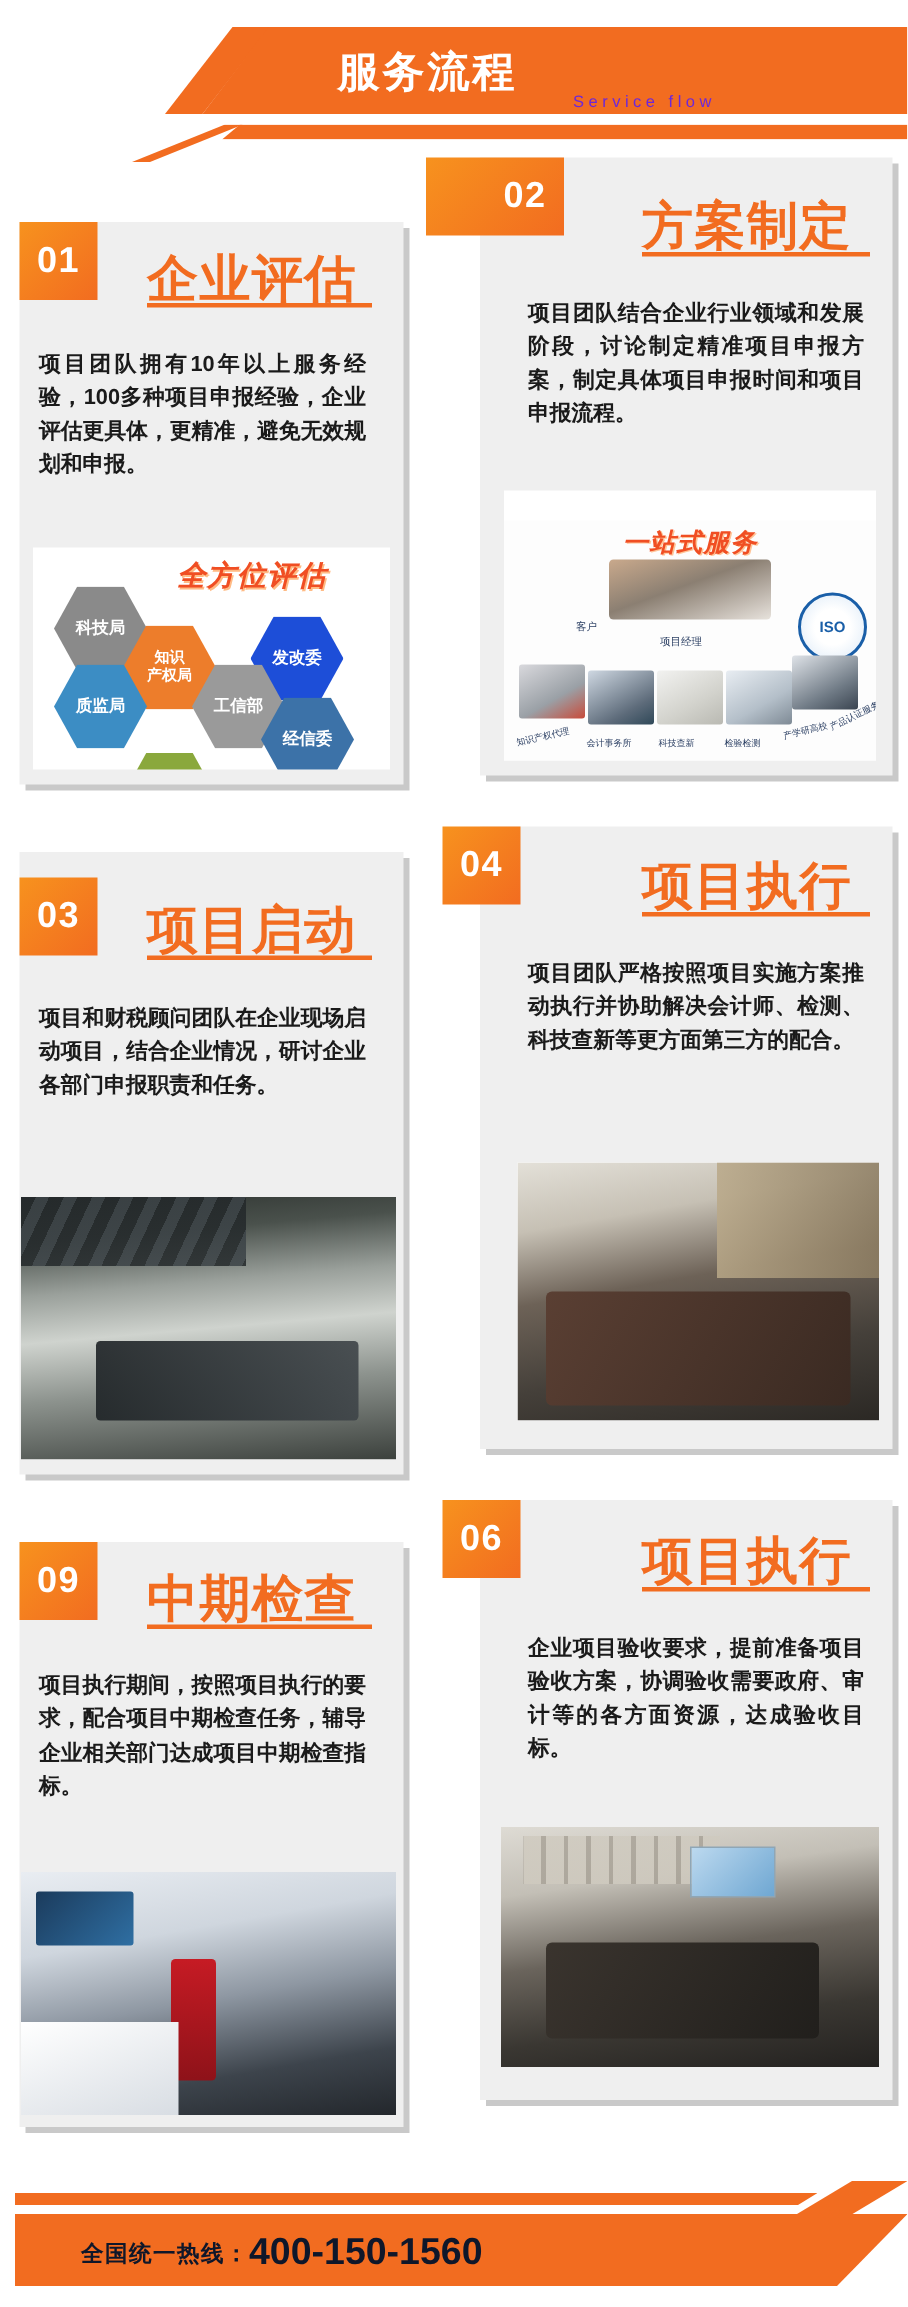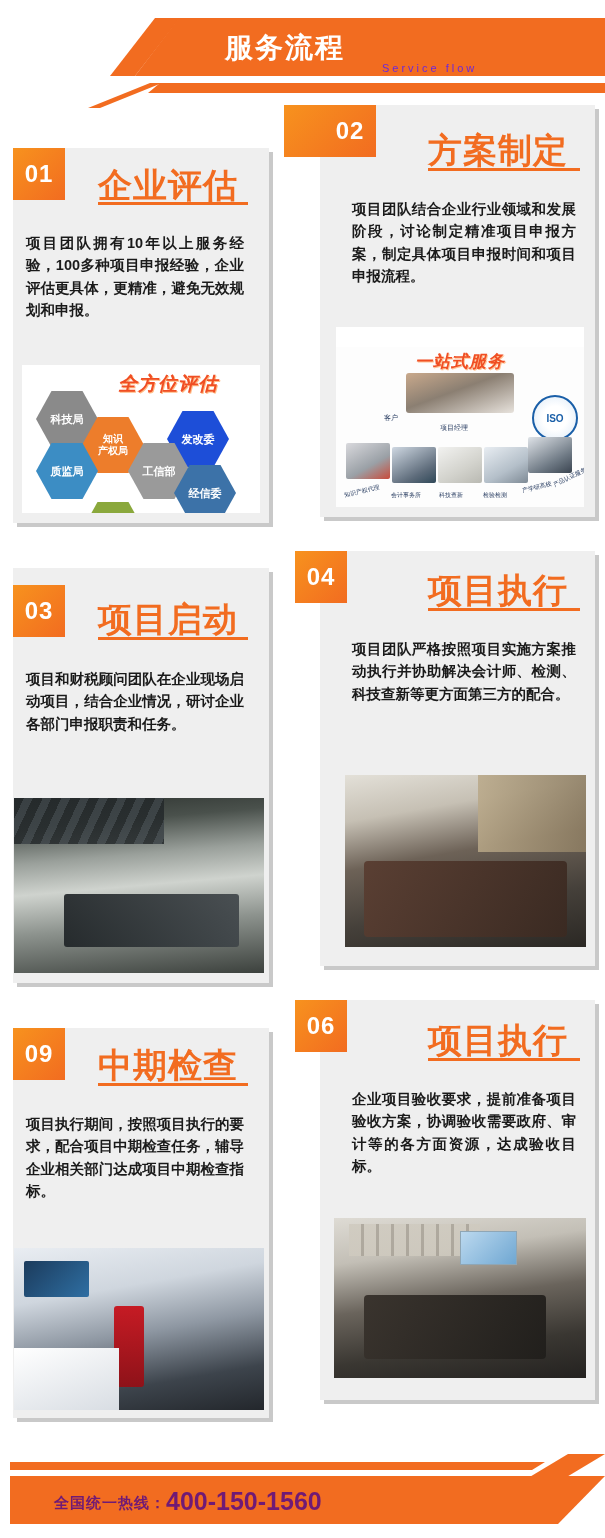--- a/index.html
+++ b/index.html
@@ -117,21 +117,21 @@
     background:#F26C20;
     clip-path:polygon(40px 0, 77px 0, 37px 24px, 0 24px);
   }
   .ft-bar{
     position:absolute;left:10px;top:58px;width:595px;height:48px;
     background:#F26C20;
     clip-path:polygon(0 0, 595px 0, 548px 48px, 0 48px);
   }
   .ft-text{
     position:absolute;left:54px;top:70px;
-    font-size:15px;color:#701a75;font-weight:bold;letter-spacing:1px;
+    font-size:15px;color:#0f172a;font-weight:bold;letter-spacing:1px;
     line-height:26px;
   }
   .ft-num{font-size:25px;font-weight:bold;letter-spacing:0px;vertical-align:-2px;}
 </style>
 </head>
 <body>
 
 <div class="header">
   <div class="hdr-bar-tail"></div>
   <div class="hdr-bar"></div>

